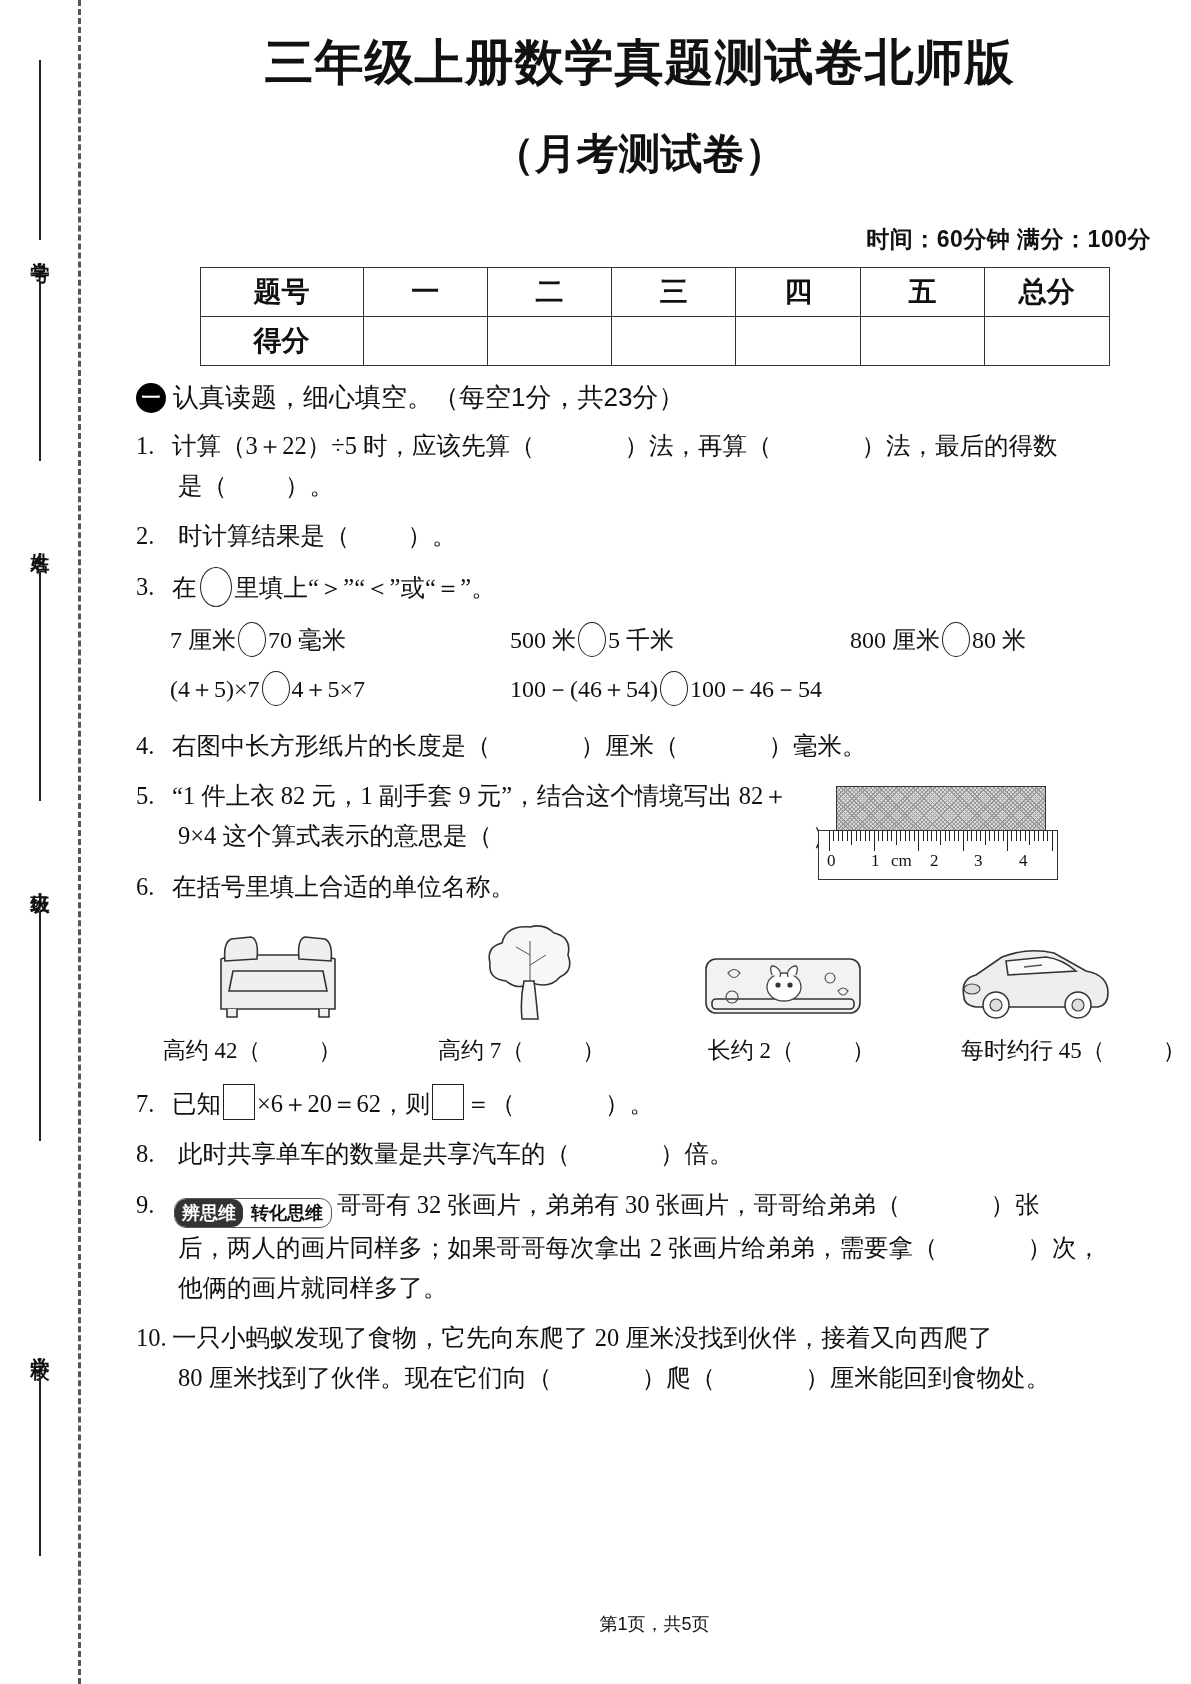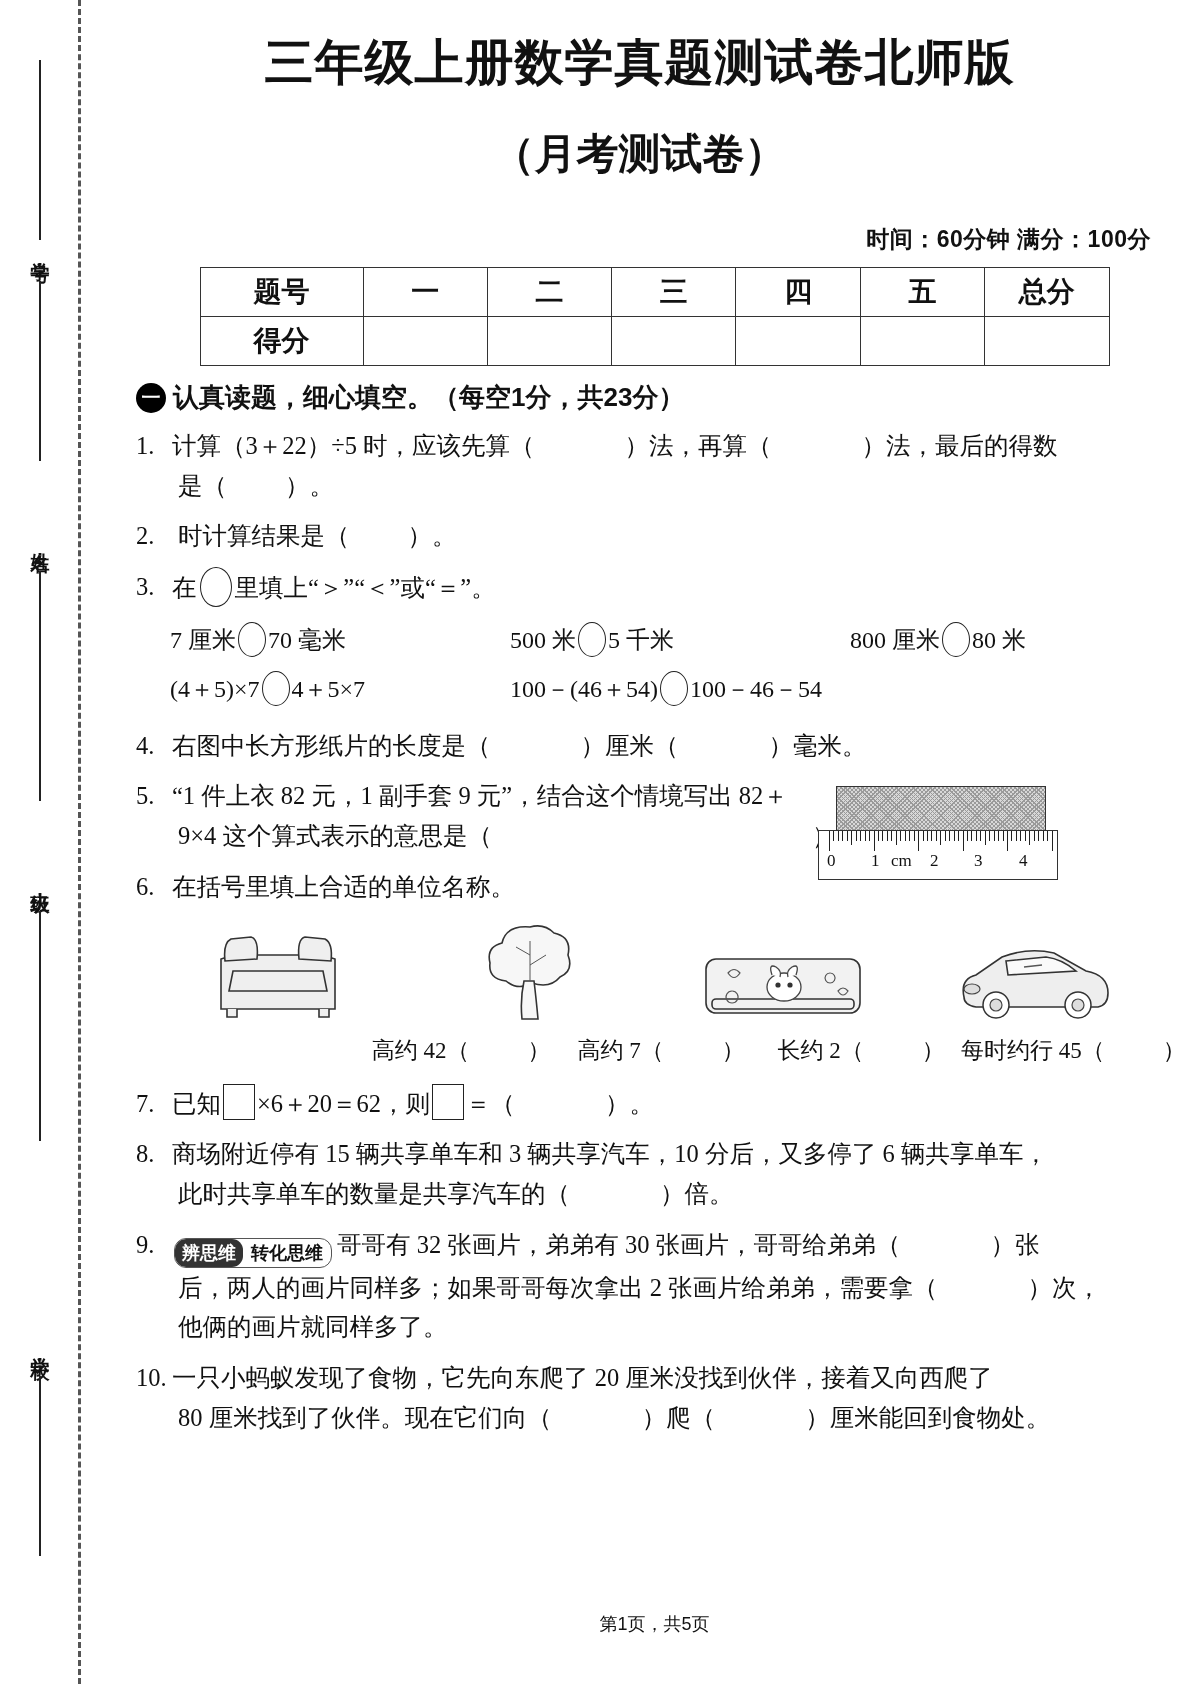--- a/index.html
+++ b/index.html
@@ -119,21 +119,21 @@
     border-radius: 50%;
     background: #000;
     color: #fff;
     font-size: 19px;
     font-weight: bold;
     margin-right: 7px;
     flex: 0 0 auto;
   }
   .sec-title {
     font-size: 26px;
-    font-weight: bold;
+    font-weight: normal;
     letter-spacing: 0px;
   }
 
   
   .q {
     position: relative;
     margin: 11px 0 0 18px;
     font-size: 24.5px;
     line-height: 1.62;
     padding-left: 36px;
@@ -238,21 +238,21 @@
   }
   .pic-cell {
     width: 200px;
     display: flex;
     justify-content: center;
     align-items: flex-end;
     height: 104px;
   }
   .lbl-row {
     display: flex;
-    justify-content: flex-end;
+    justify-content: space-between;
     margin: 10px 30px 6px 34px;
     font-size: 23px;
   }
   .lbl-cell {
     width: 200px;
     text-align: center;
     white-space: nowrap;
   }
 
   
@@ -543,21 +543,20 @@
     <div class="lbl-cell"><span>每时约行 45（</span><span class="gap-s"></span><span>）</span></div>
   </div>
 
   <div class="q" style="margin-top:18px;">
     <span class="q-num">7.</span>
     <span class="q-line"><span>已知</span><span class="sqbox"></span><span>×6＋20＝62，则</span><span class="sqbox"></span><span>＝（</span><span class="gap-m"></span><span>）。</span></span>
   </div>
 
   <div class="q">
     <span class="q-num">8.</span>
-    <span class="q-line">商场附近停有 15 辆共享单车和 3 辆共享汽车，10 分后，又多停了 6 辆共享单车，</span>
     <span class="q-line indent"><span>此时共享单车的数量是共享汽车的（</span><span class="gap-m"></span><span>）倍。</span></span>
   </div>
 
   <div class="q">
     <span class="q-num">9.</span>
     <span class="q-line"><span class="badge-wrap">
           <span class="badge-dark">辨思维</span>
           <span class="badge-light">转化思维</span>
         </span><span>哥哥有 32 张画片，弟弟有 30 张画片，哥哥给弟弟（</span><span class="gap-m"></span><span>）张</span></span>
     <span class="q-line indent"><span>后，两人的画片同样多；如果哥哥每次拿出 2 张画片给弟弟，需要拿（</span><span class="gap-m"></span><span>）次，</span></span>

